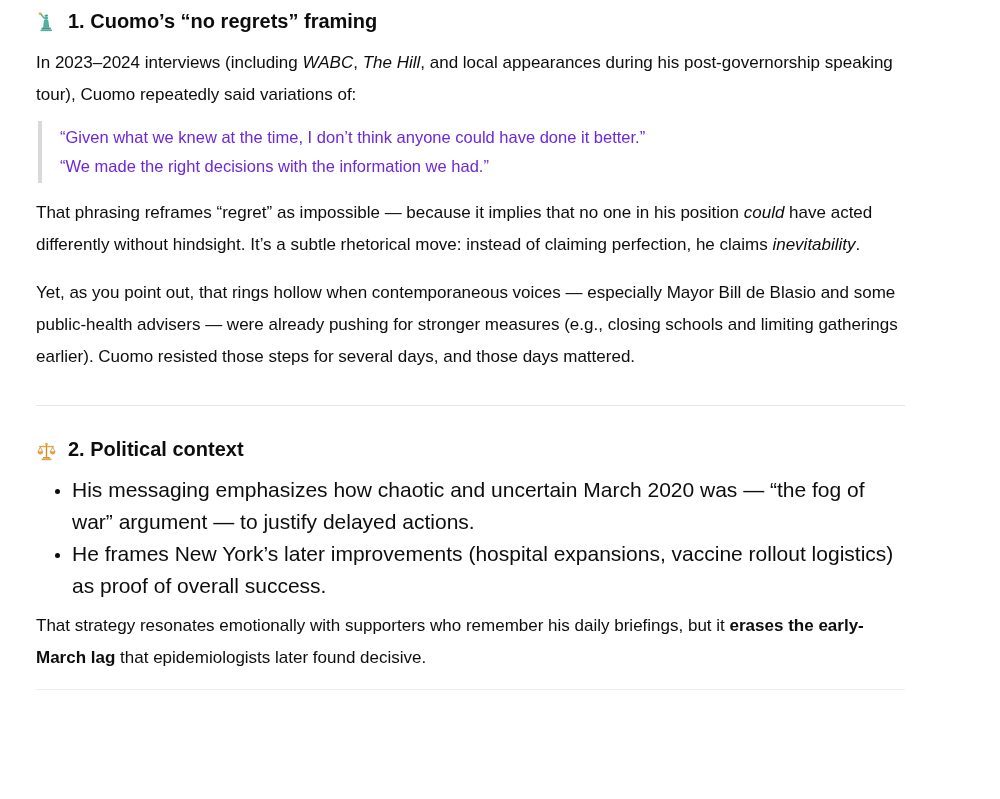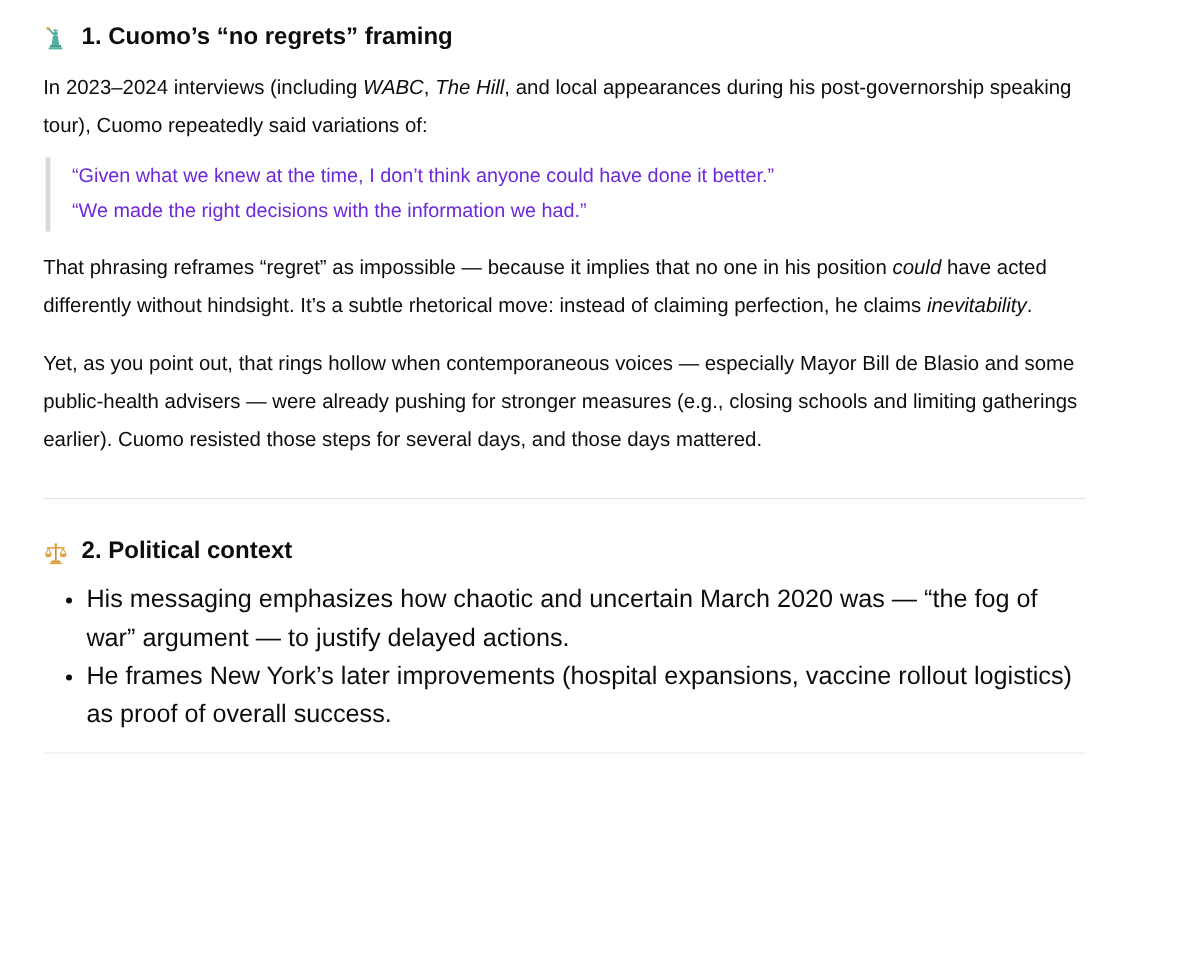--- a/index.html
+++ b/index.html
@@ -2,21 +2,21 @@
 <html><head>
 <meta charset="utf-8">
 <style>
   html,body{margin:0;padding:0;background:#ffffff;}
   body{
     width:1000px;height:799px;overflow:hidden;
     font-family:"Liberation Sans", sans-serif;
     color:#0d0d0d;
     -webkit-font-smoothing:antialiased;
   }
-  .content{padding:8px 95px 1px 36px;margin-top:10px;}
+  .content{padding:8px 95px 1px 36px;}
   .sec-heading{
     display:flex;align-items:center;gap:11px;
     font-size:20px;font-weight:700;color:#0d0d0d;
     margin:0 0 13px 0;line-height:26px;
   }
   .sec-heading .icon{display:inline-flex;flex:0 0 auto;}
   p.body{font-size:17px;line-height:32px;margin:0 0 16px 0;}
   p.p-after-heading{margin-bottom:10px;}
   .it{font-style:italic;}
   .bd{font-weight:700;}
@@ -91,16 +91,17 @@
     </span>
     <span>2. Political context</span>
   </div>
 
 
   <ul class="bullets">
     <li>His messaging emphasizes how chaotic and uncertain March 2020 was — “the fog of war” argument — to justify delayed actions.</li>
     <li>He frames New York’s later improvements (hospital expansions, vaccine rollout logistics) as proof of overall success.</li>
   </ul>
 
+  <p class="body last"><span>That strategy resonates emotionally with supporters who remember his daily briefings, but it </span><span class="bd">erases the early-March lag</span><span> that epidemiologists later found decisive.</span></p>
 
   <hr class="divider divider-bottom">
 
 </div>
 
 </body></html>

